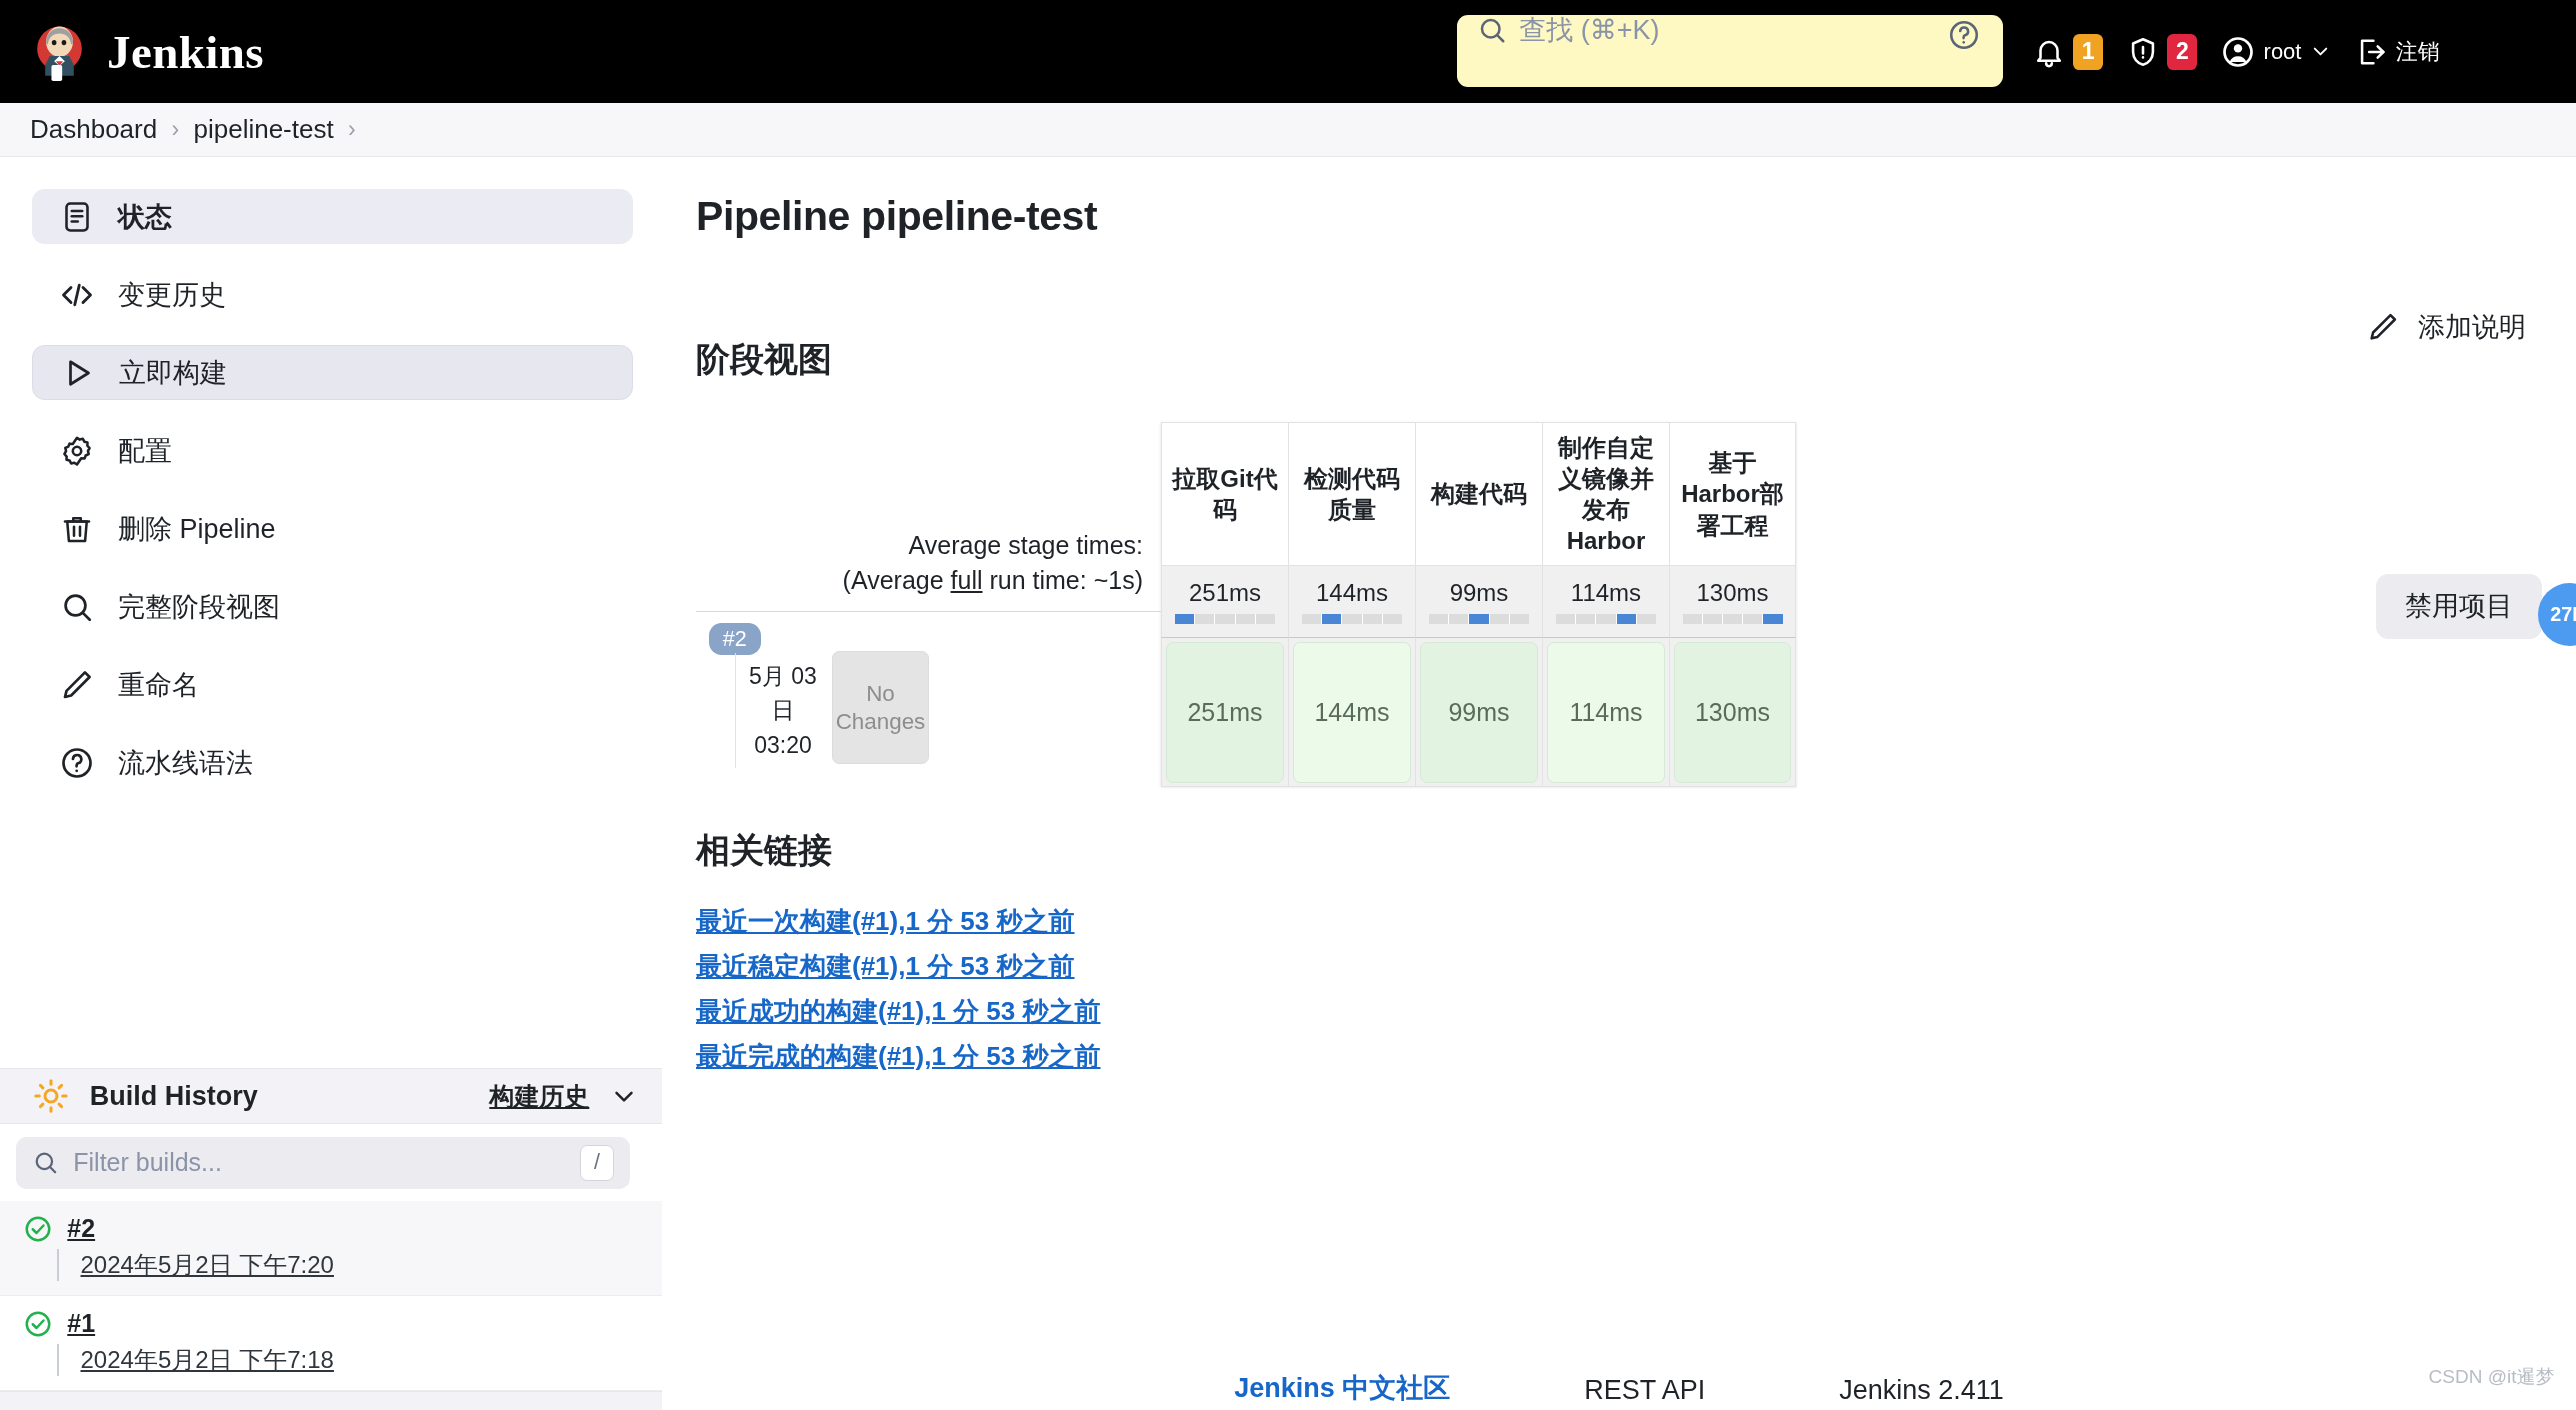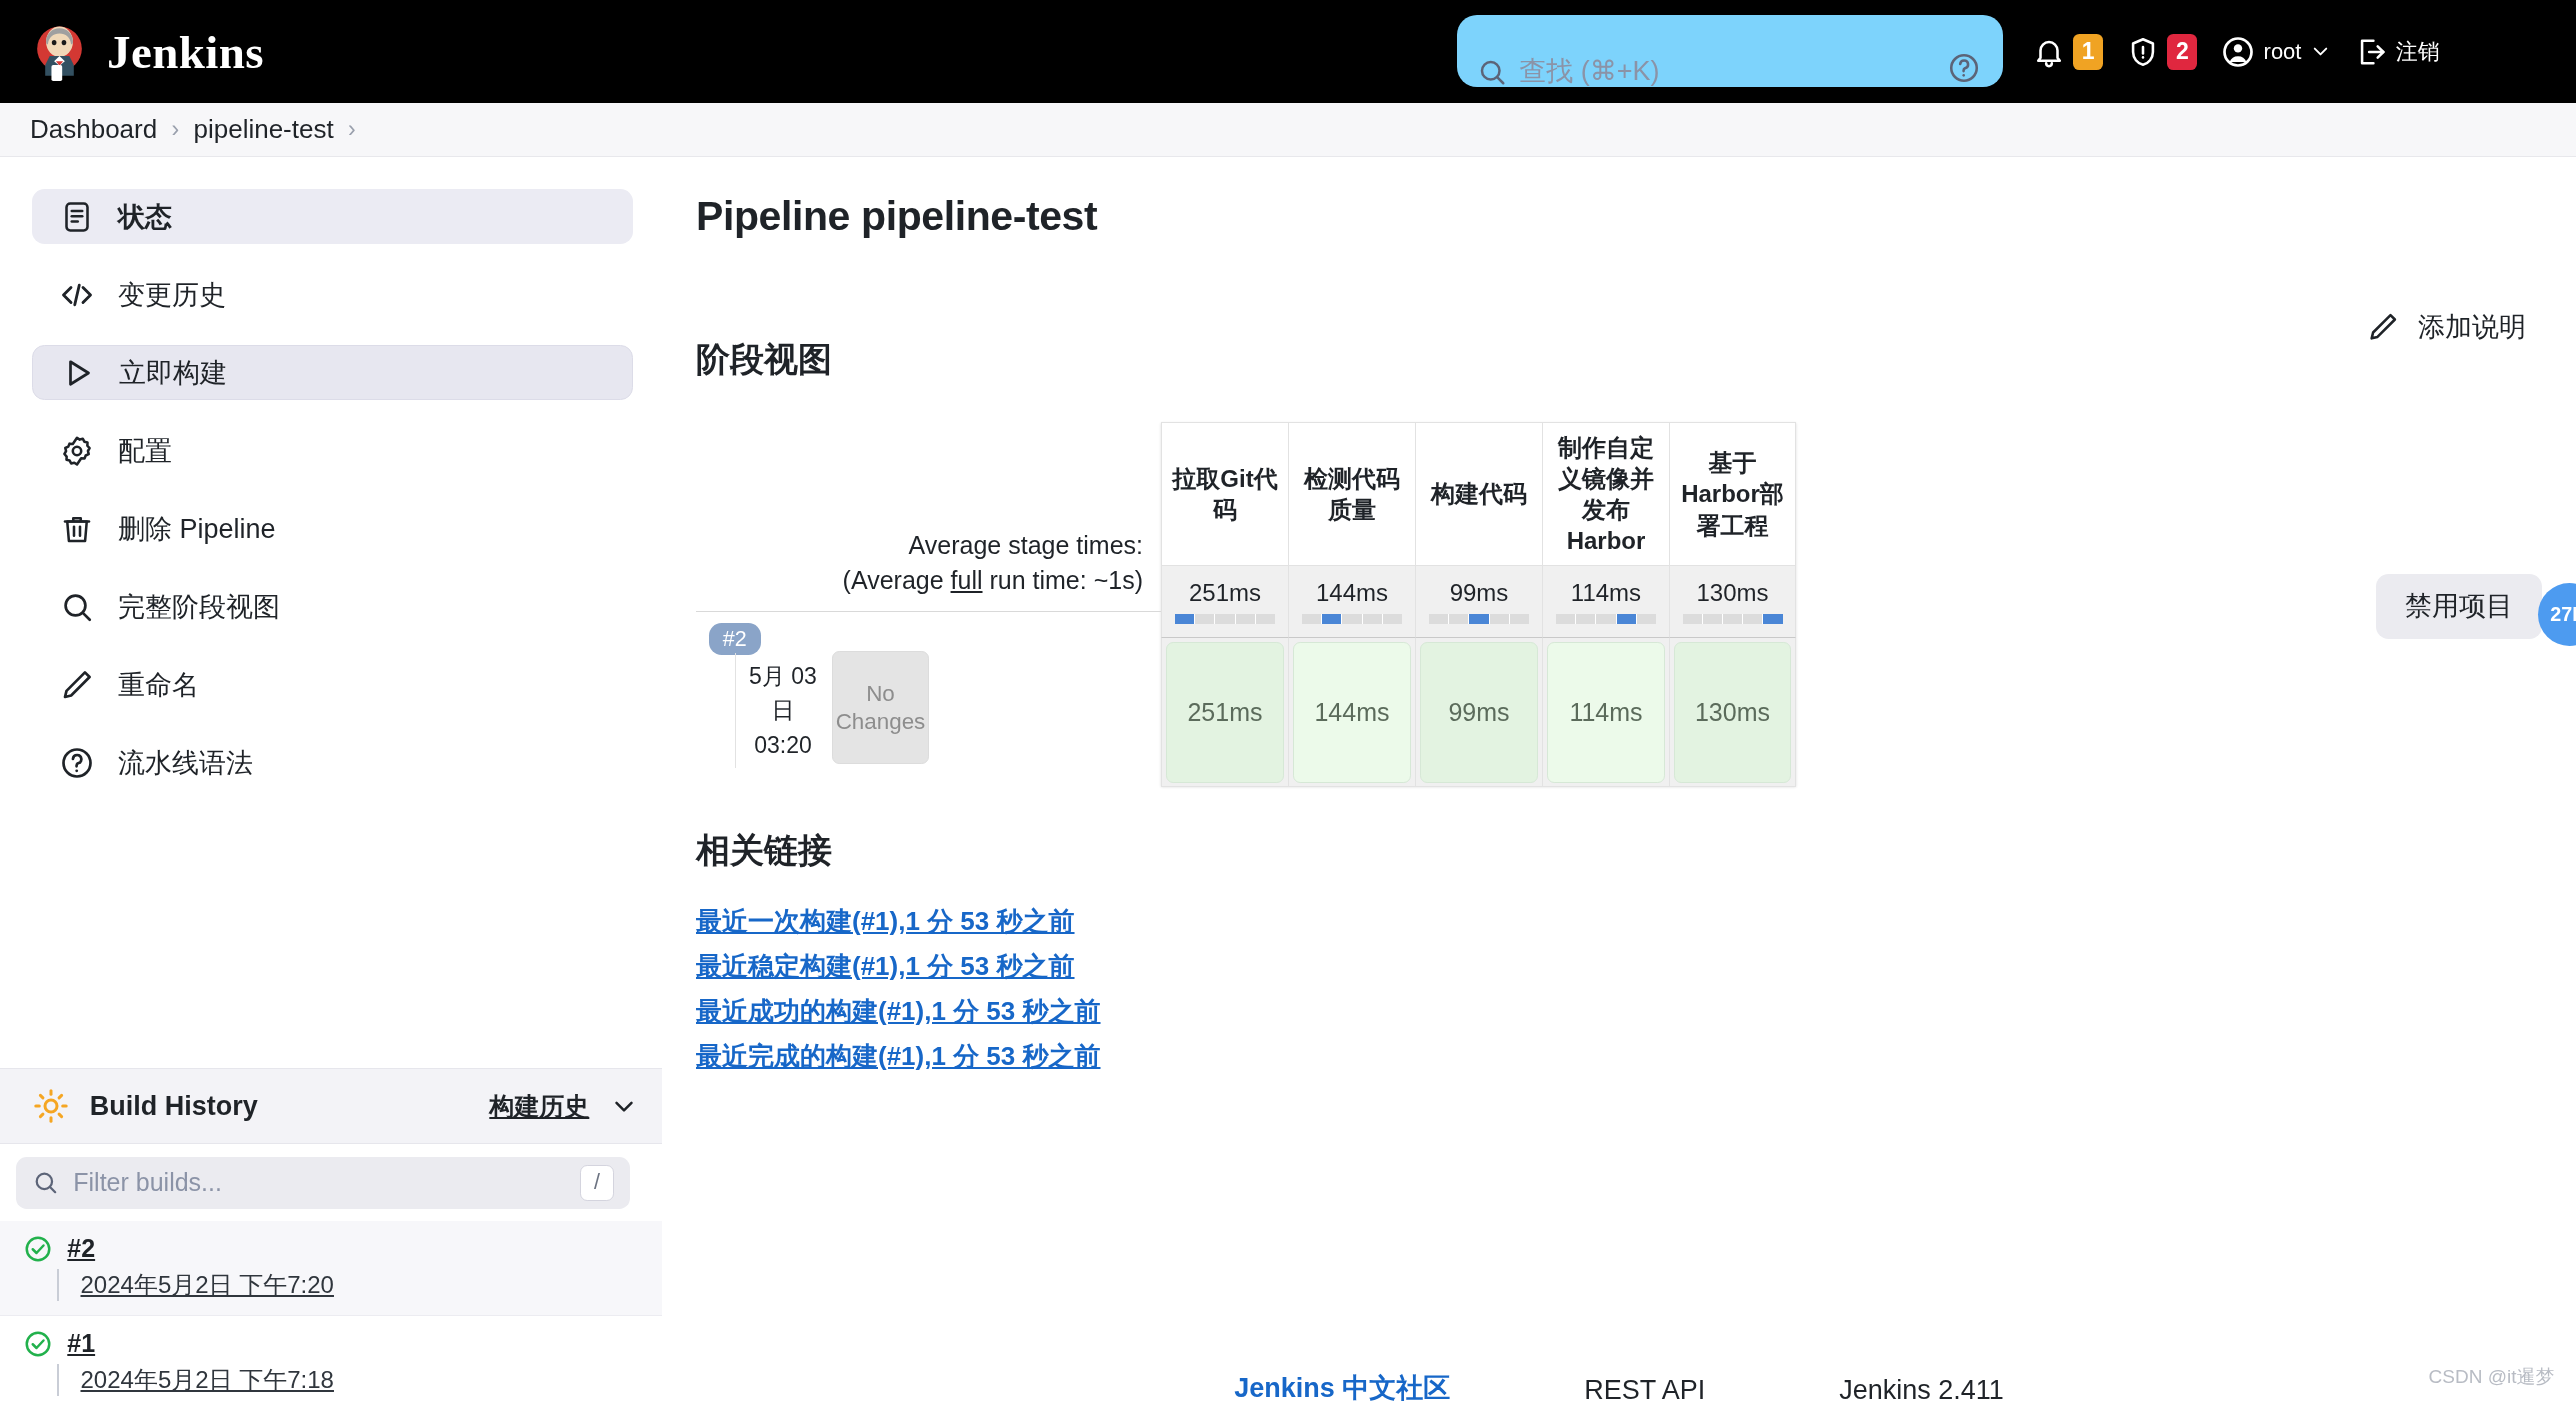--- a/index.html
+++ b/index.html
@@ -22,22 +22,22 @@
   }
   #brand { display: flex; align-items: center; gap: 18px; }
   #brand-logo { width: 59px; height: 59px; position: relative; }
   #brand-text {
     font-family: "Liberation Serif", "DejaVu Serif", serif;
     font-weight: bold; font-size: 47px; color: #ffffff; letter-spacing: 0.4px;
   }
   #search-wrap {
     position: absolute; left: 1457px; top: 15px;
     width: 546px; height: 72px;
-    background: #7dd3fc; border-radius: 20px;
-    display: flex; align-items: flex-end; padding: 0 19.7px;
+    background: #fef9c3; border-radius: 11px;
+    display: flex; align-items: flex-start; padding: 0 19.7px;
   }
   #search-input {
     flex: 1; border: none; outline: none;
     font-size: 27px; color: #4c5468;
     font-family: "Liberation Sans", sans-serif;
     background: transparent; margin-left: 12.5px;
   }
   #search-input::placeholder { color: #8b93a7; }
   #help-icon-btn {
     width: 39px; height: 39px; border-radius: 50%;
@@ -82,21 +82,21 @@
   .nav-item.focused { background: #e7e7f0; border: 1.8px solid #dcdce8; }
   .nav-label { font-size: 27px; color: #1f2328; }
   .nav-icon { width: 36px; height: 36px; flex: none; color: #1f2328; }
 
   
   #build-history {
     position: absolute; left: 0; top: 911px;
     width: 662px;
   }
   #bh-header {
-    height: 76px; background: #f3f3f7;
+    height: 56px; background: #f3f3f7;
     border-top: 0.9px solid #e6e6ec; border-bottom: 0.9px solid #e6e6ec;
     display: flex; align-items: center; padding: 0 23px 0 32px;
   }
   #bh-title { font-size: 27px; font-weight: bold; margin-left: 19.7px; }
   #bh-link {
     margin-left: auto; font-size: 25px; font-weight: bold;
     text-decoration: underline; color: #1f2328;
   }
   #bh-chevron { margin-left: 19.7px; color: #1f2328; }
   #bh-filter-row { padding: 12.5px 32px 12.5px 16px; background: #fff; }

